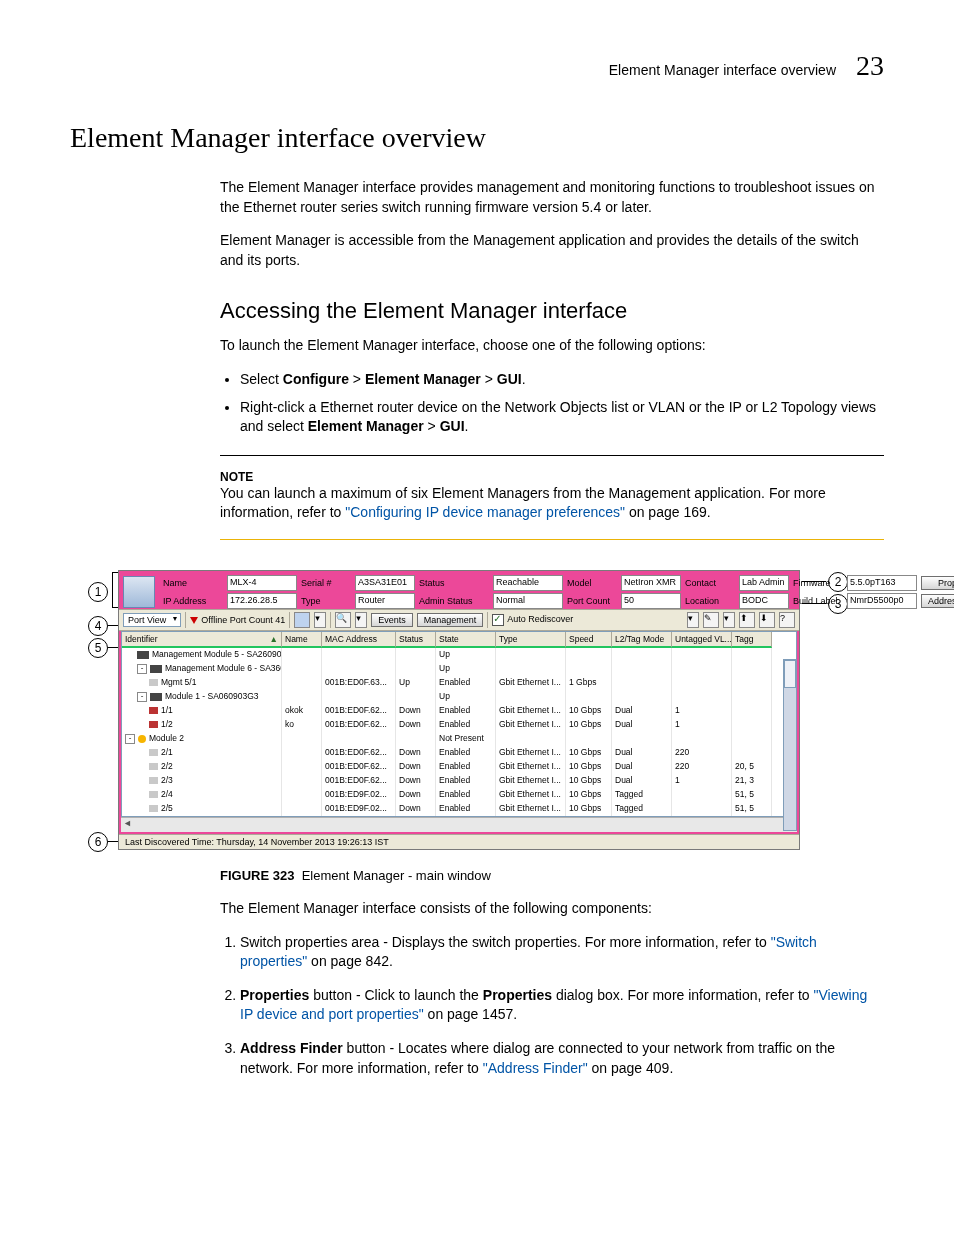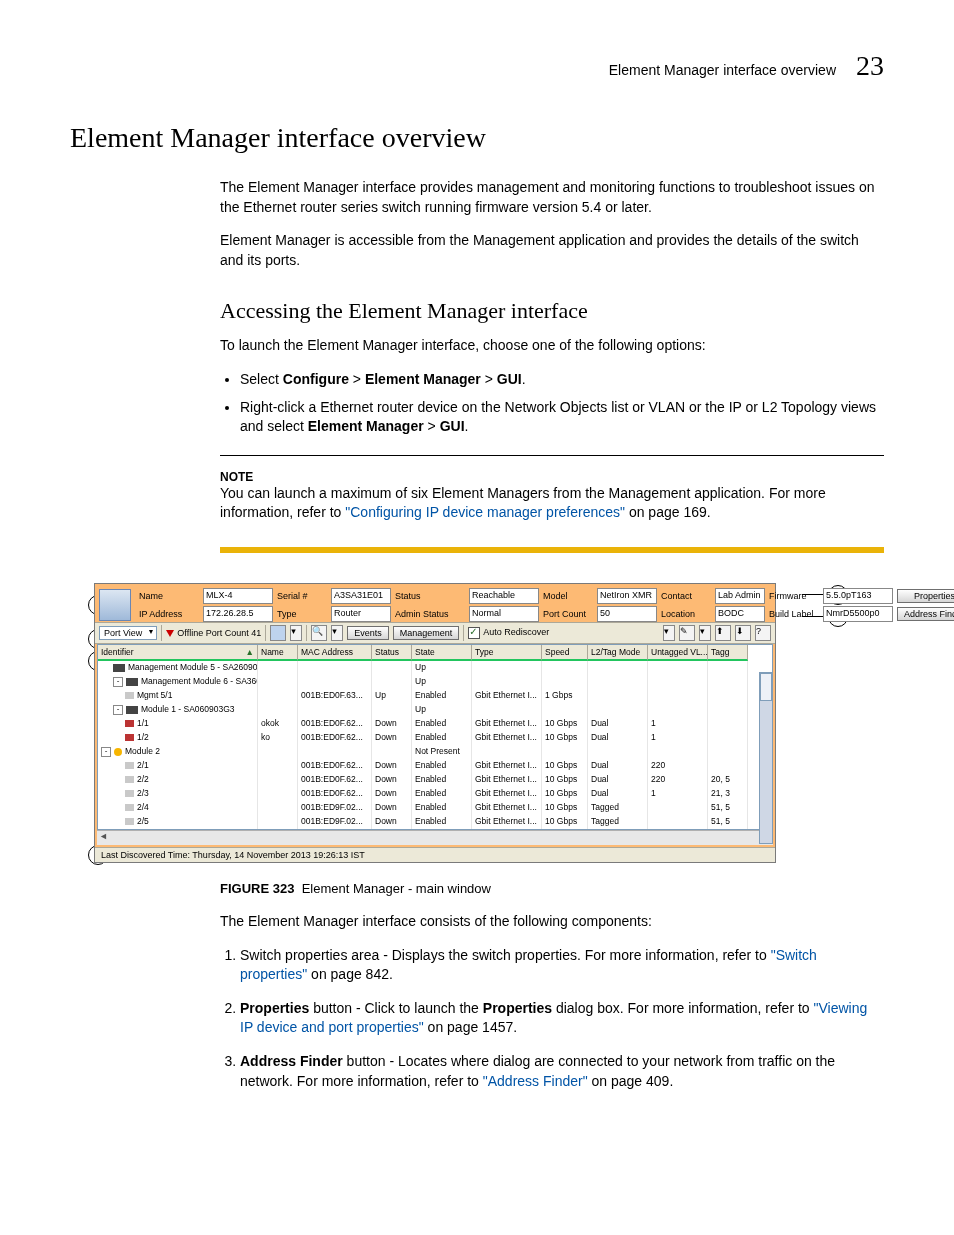--- a/index.html
+++ b/index.html
@@ -26,21 +26,21 @@
     font-size: 28px;
     font-family: Georgia, 'Times New Roman', serif;
   }
   h1 {
     font-family: Georgia, 'Times New Roman', serif;
     font-weight: normal;
     font-size: 28px;
     margin: 0 0 24px 0;
   }
   h2 {
-    font-family: Liberation Serif, serif;
+    font-family: Liberation Sans, sans-serif;
     font-weight: normal;
     font-size: 22px;
     margin: 28px 0 12px 0;
   }
   .body-block {
     margin-left: 150px;
   }
   p {
     margin: 0 0 14px 0;
     line-height: 1.4;
@@ -55,43 +55,43 @@
   }
   .note-head {
     font-weight: bold;
     font-size: 12px;
     text-transform: uppercase;
     border-top: 1px solid #000;
     padding-top: 14px;
     margin-top: 18px;
   }
   .note-body {
-    border-bottom: 6px solid #eab308;
-    padding-bottom: 24px;
+    border-bottom: 1px solid #eab308;
+    padding-bottom: 16px;
     margin-bottom: 20px;
     line-height: 1.4;
   }
   .link {
     color: #0054a6;
   }
   .bold { font-weight: bold; }
   .figure-wrap {
     margin: 30px 0 18px 0;
     position: relative;
   }
   .figure-wrap img, .screenshot {
     display: block;
   }
   .screenshot {
     border: 1px solid #7a7a7a;
-    background: #fdba74;
+    background: #ec4899;
     font-family: Tahoma, Arial, sans-serif;
     font-size: 9px;
     width: 680px;
-    margin-left: 24px;
+    margin-left: 48px;
     position: relative;
   }
   .callout {
     position: absolute;
     width: 18px;
     height: 18px;
     border: 1px solid #000;
     border-radius: 50%;
     text-align: center;
     line-height: 18px;

